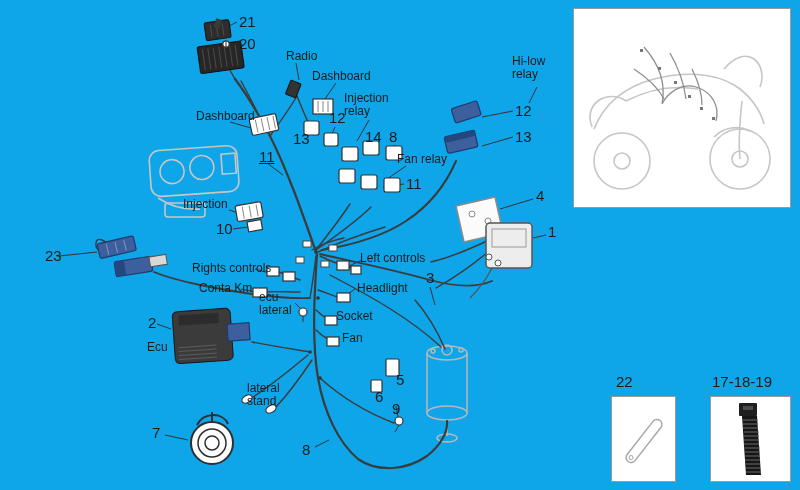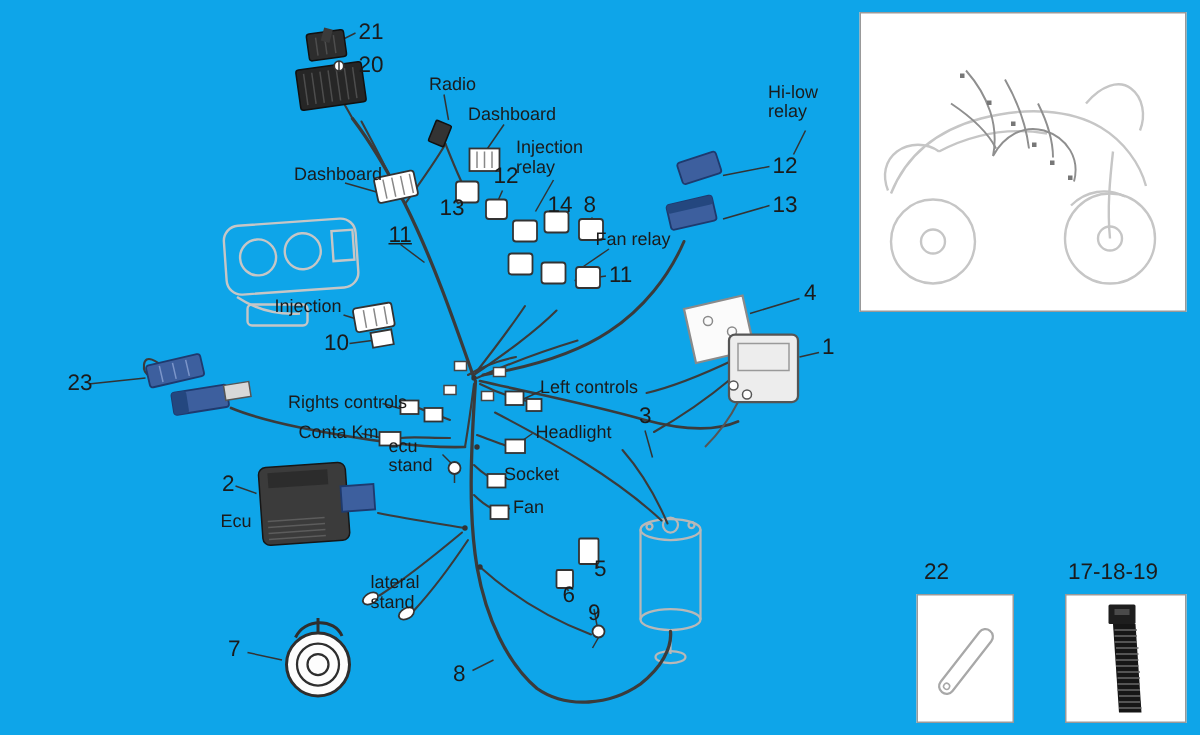--- a/index.html
+++ b/index.html
@@ -324,21 +324,21 @@
   <div class="lbl num" style="left:406px; top:176px;">11</div>
   <div class="lbl" style="left:183px; top:198px;">Injection</div>
   <div class="lbl num" style="left:536px; top:188px;">4</div>
   <div class="lbl num" style="left:216px; top:221px;">10</div>
   <div class="lbl num" style="left:548px; top:224px;">1</div>
   <div class="lbl num" style="left:45px; top:248px;">23</div>
   <div class="lbl" style="left:192px; top:262px;">Rights controls</div>
   <div class="lbl" style="left:344px; top:252px;margin-left:16px;">Left controls</div>
   <div class="lbl" style="left:199px; top:282px;">Conta Km</div>
   <div class="lbl num" style="left:426px; top:270px;">3</div>
-  <div class="lbl wrap" style="left:259px; top:291px; width:46px;">ecu stand</div>
+  <div class="lbl wrap" style="left:259px; top:291px; width:46px;">ecu lateral</div>
   <div class="lbl" style="left:357px; top:282px;">Headlight</div>
   <div class="lbl" style="left:336px; top:310px;">Socket</div>
   <div class="lbl num" style="left:148px; top:315px;">2</div>
   <div class="lbl" style="left:342px; top:332px;">Fan</div>
   <div class="lbl" style="left:147px; top:341px;">Ecu</div>
   <div class="lbl num" style="left:396px; top:372px;">5</div>
   <div class="lbl wrap" style="left:247px; top:382px; width:48px;">lateral stand</div>
   <div class="lbl num" style="left:375px; top:389px;">6</div>
   <div class="lbl num" style="left:392px; top:401px;">9</div>
   <div class="lbl num" style="left:152px; top:425px;">7</div>

